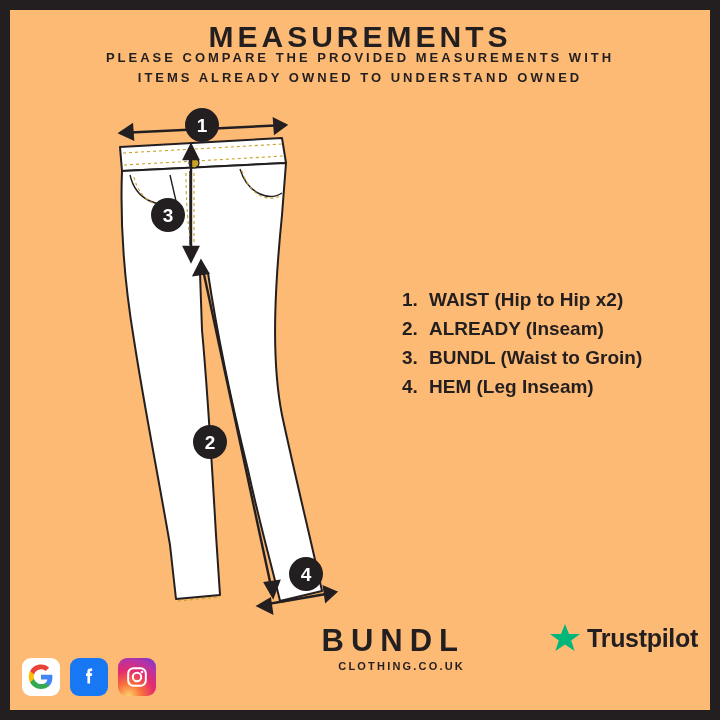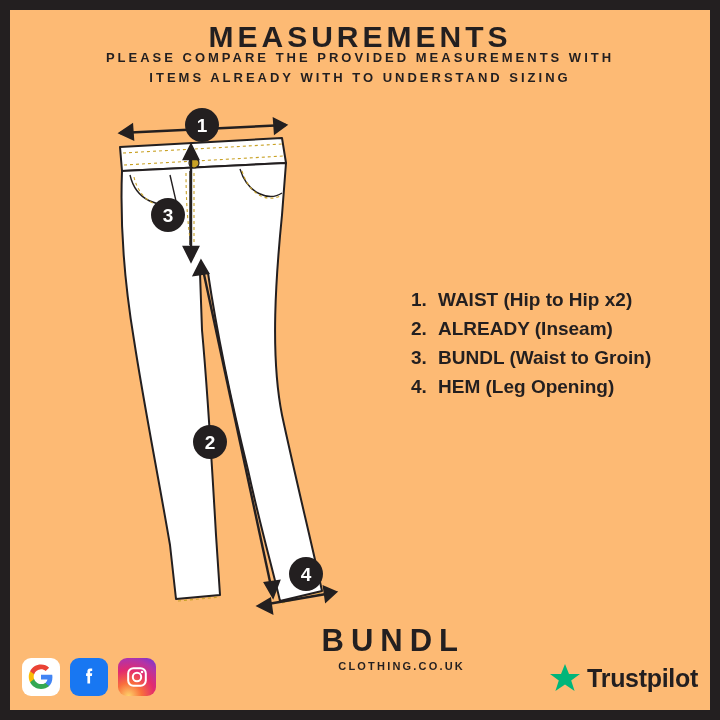--- a/index.html
+++ b/index.html
@@ -55,21 +55,21 @@
   .diagram {
     position: absolute;
     left: 90px;
     top: 105px;
     width: 300px;
     height: 520px;
   }
 
   .legend {
     position: absolute;
-    left: 402px;
+    left: 393px;
     top: 285px;
     width: 300px;
   }
   .legend ol {
     margin: 0;
     padding: 0 0 0 30px;
     list-style: decimal;
   }
   .legend li {
     font-size: 19px;
@@ -120,21 +120,21 @@
   }
   .social.google { background: #ffffff; }
   .social.facebook { background: #1877f2; }
   .social.instagram {
     background: radial-gradient(circle at 28% 100%, #fdd26b 0%, #f96f3b 28%, #e32b6d 55%, #b333a7 78%, #6a36d9 100%);
   }
 
   .trustpilot {
     position: absolute;
     right: 22px;
-    top: 662px;
+    top: 622px;
     display: flex;
     align-items: center;
     gap: 6px;
     justify-content: space-between;
   }
   .tp-text {
     font-size: 25px;
     font-weight: bold;
     color: #231f20;
     letter-spacing: -0.3px;
@@ -146,21 +146,21 @@
 <div id="page">
 
   <div class="frame-top"></div>
   <div class="frame-bottom"></div>
   <div class="frame-left"></div>
   <div class="frame-right"></div>
 
   <div class="title">MEASUREMENTS</div>
   <div class="subtitle">
     <div>PLEASE COMPARE THE PROVIDED MEASUREMENTS WITH</div>
-    <div>ITEMS ALREADY WITH TO UNDERSTAND SIZING</div>
+    <div>ITEMS ALREADY OWNED TO UNDERSTAND OWNED</div>
   </div>
 
   <div class="diagram">
     <svg width="300" height="520" viewBox="0 0 300 520">
       <g fill="#ffffff" stroke="#231f20" stroke-width="2" stroke-linejoin="round">
 
         <path d="M30 42 L192 33 L196 58 L32 66 Z"></path>
 
         <path d="M32 66
                  C 30 120, 34 175, 44 235
@@ -239,21 +239,21 @@
         <text x="216" y="476" text-anchor="middle" fill="#ffffff" font-family="Liberation Sans, sans-serif" font-size="19" font-weight="bold">4</text>
       </g>
     </svg>
   </div>
 
   <div class="legend">
     <ol>
       <li>WAIST (Hip to Hip x2)</li>
       <li>ALREADY (Inseam)</li>
       <li>BUNDL (Waist to Groin)</li>
-      <li>HEM (Leg Opening)</li>
+      <li>HEM (Leg Inseam)</li>
     </ol>
   </div>
 
   <div class="brand">
     <div class="brand-name">BUNDL</div>
     <div class="brand-sub">CLOTHING.CO.UK</div>
   </div>
 
   <div class="socials">
     <div class="social google">

